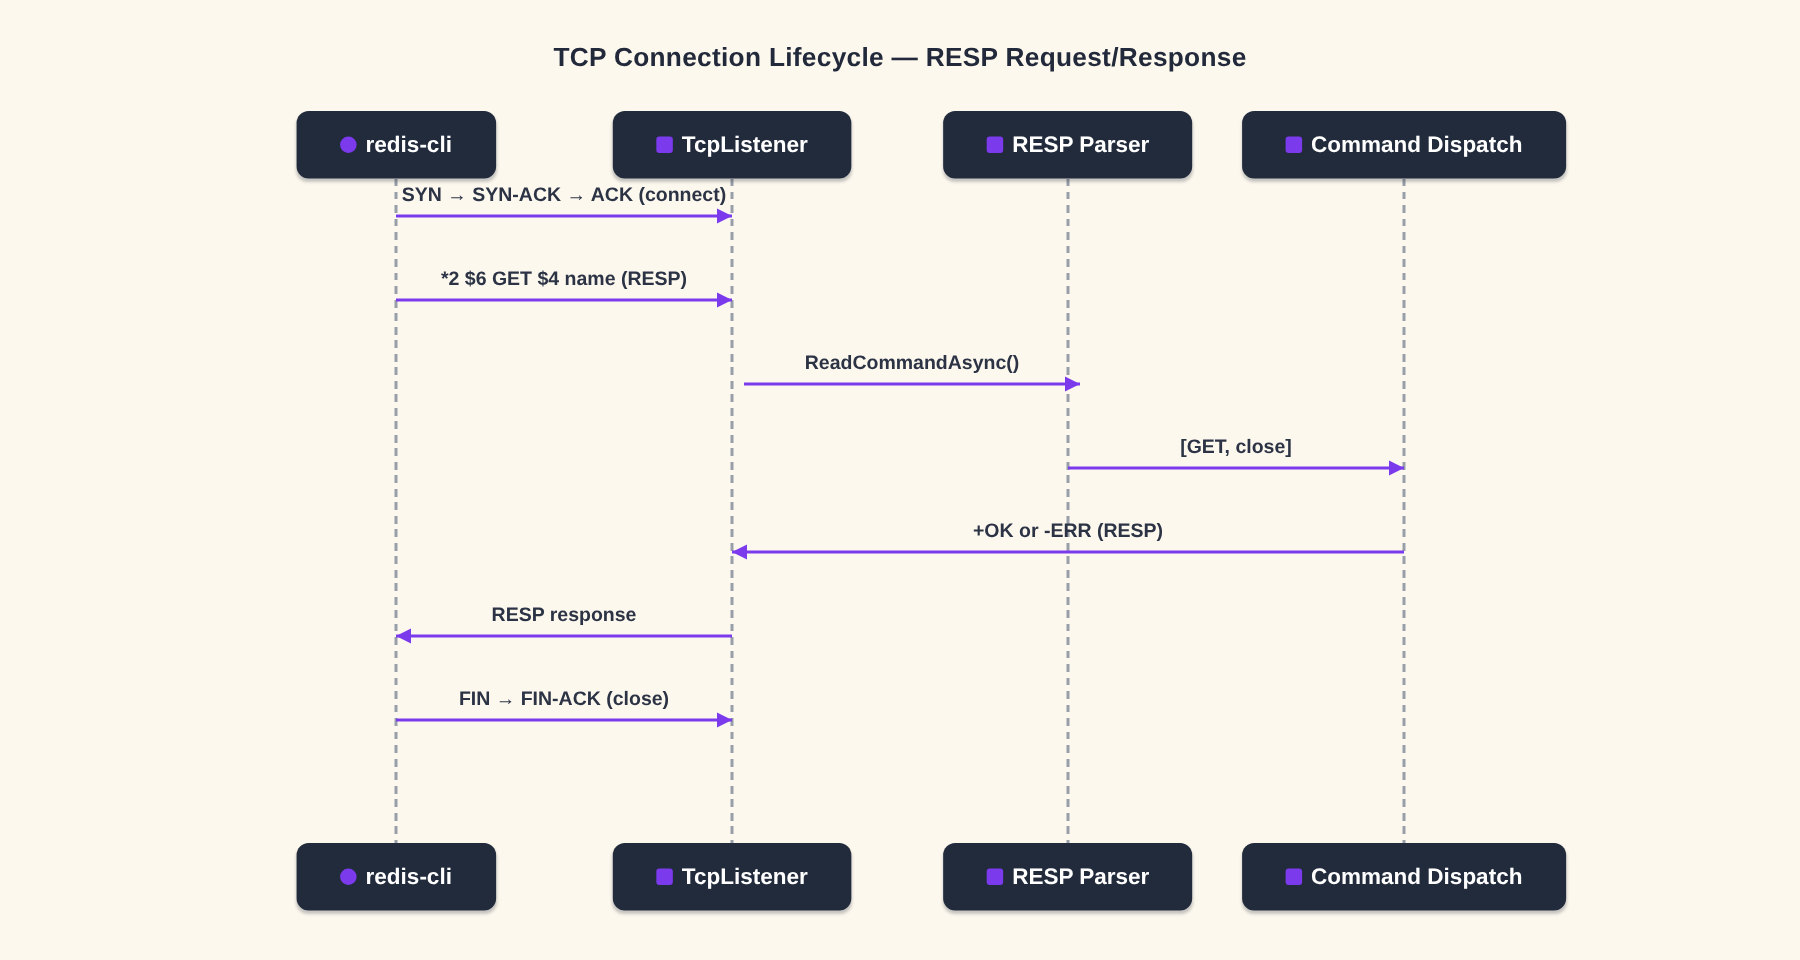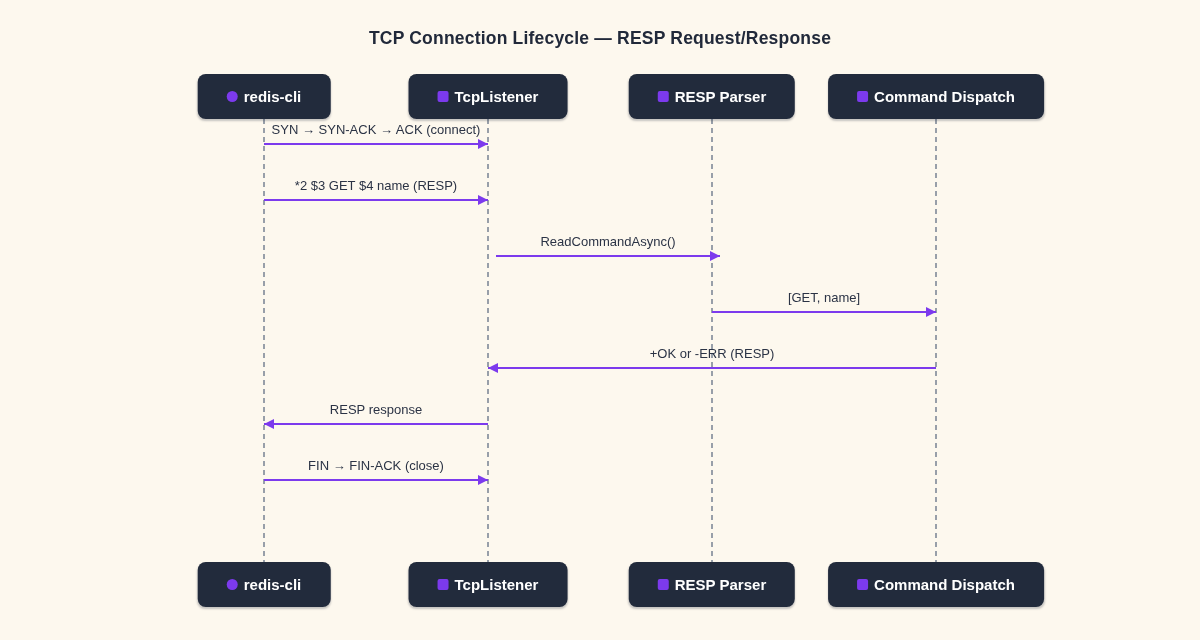--- a/index.html
+++ b/index.html
@@ -58,20 +58,21 @@
   .icon-square {
     width: 11px;
     height: 11px;
     border-radius: 2px;
     background: #7c3aed;
     flex: none;
   }
   .message {
     position: absolute;
     height: 26px;
+    font-weight: bold;
   }
   .msg-label {
     position: absolute;
     top: 0;
     left: 50%;
     transform: translateX(-50%);
     white-space: nowrap;
     font-size: 13px;
     color: #2b3345;
     line-height: 18px;
@@ -124,31 +125,31 @@
     <span class="icon-square"></span>
     <span>Command Dispatch</span>
   </div>
 
   <div class="message" style="left:264px;top:121px;width:224px">
     <div class="msg-label">SYN → SYN-ACK → ACK (connect)</div>
     <div class="arrow right"></div>
   </div>
 
   <div class="message" style="left:264px;top:177px;width:224px">
-    <div class="msg-label">*2 $3 GET $4 name (RESP)</div>
+    <div class="msg-label">*2 $6 GET $4 name (RESP)</div>
     <div class="arrow right"></div>
   </div>
 
   <div class="message" style="left:496px;top:233px;width:224px">
     <div class="msg-label">ReadCommandAsync()</div>
     <div class="arrow right"></div>
   </div>
 
   <div class="message" style="left:712px;top:289px;width:224px">
-    <div class="msg-label">[GET, name]</div>
+    <div class="msg-label">[GET, close]</div>
     <div class="arrow right"></div>
   </div>
 
   <div class="message" style="left:488px;top:345px;width:448px">
     <div class="msg-label">+OK or -ERR (RESP)</div>
     <div class="arrow left"></div>
   </div>
 
   <div class="message" style="left:264px;top:457px;width:224px">
     <div class="msg-label">FIN → FIN-ACK (close)</div>

